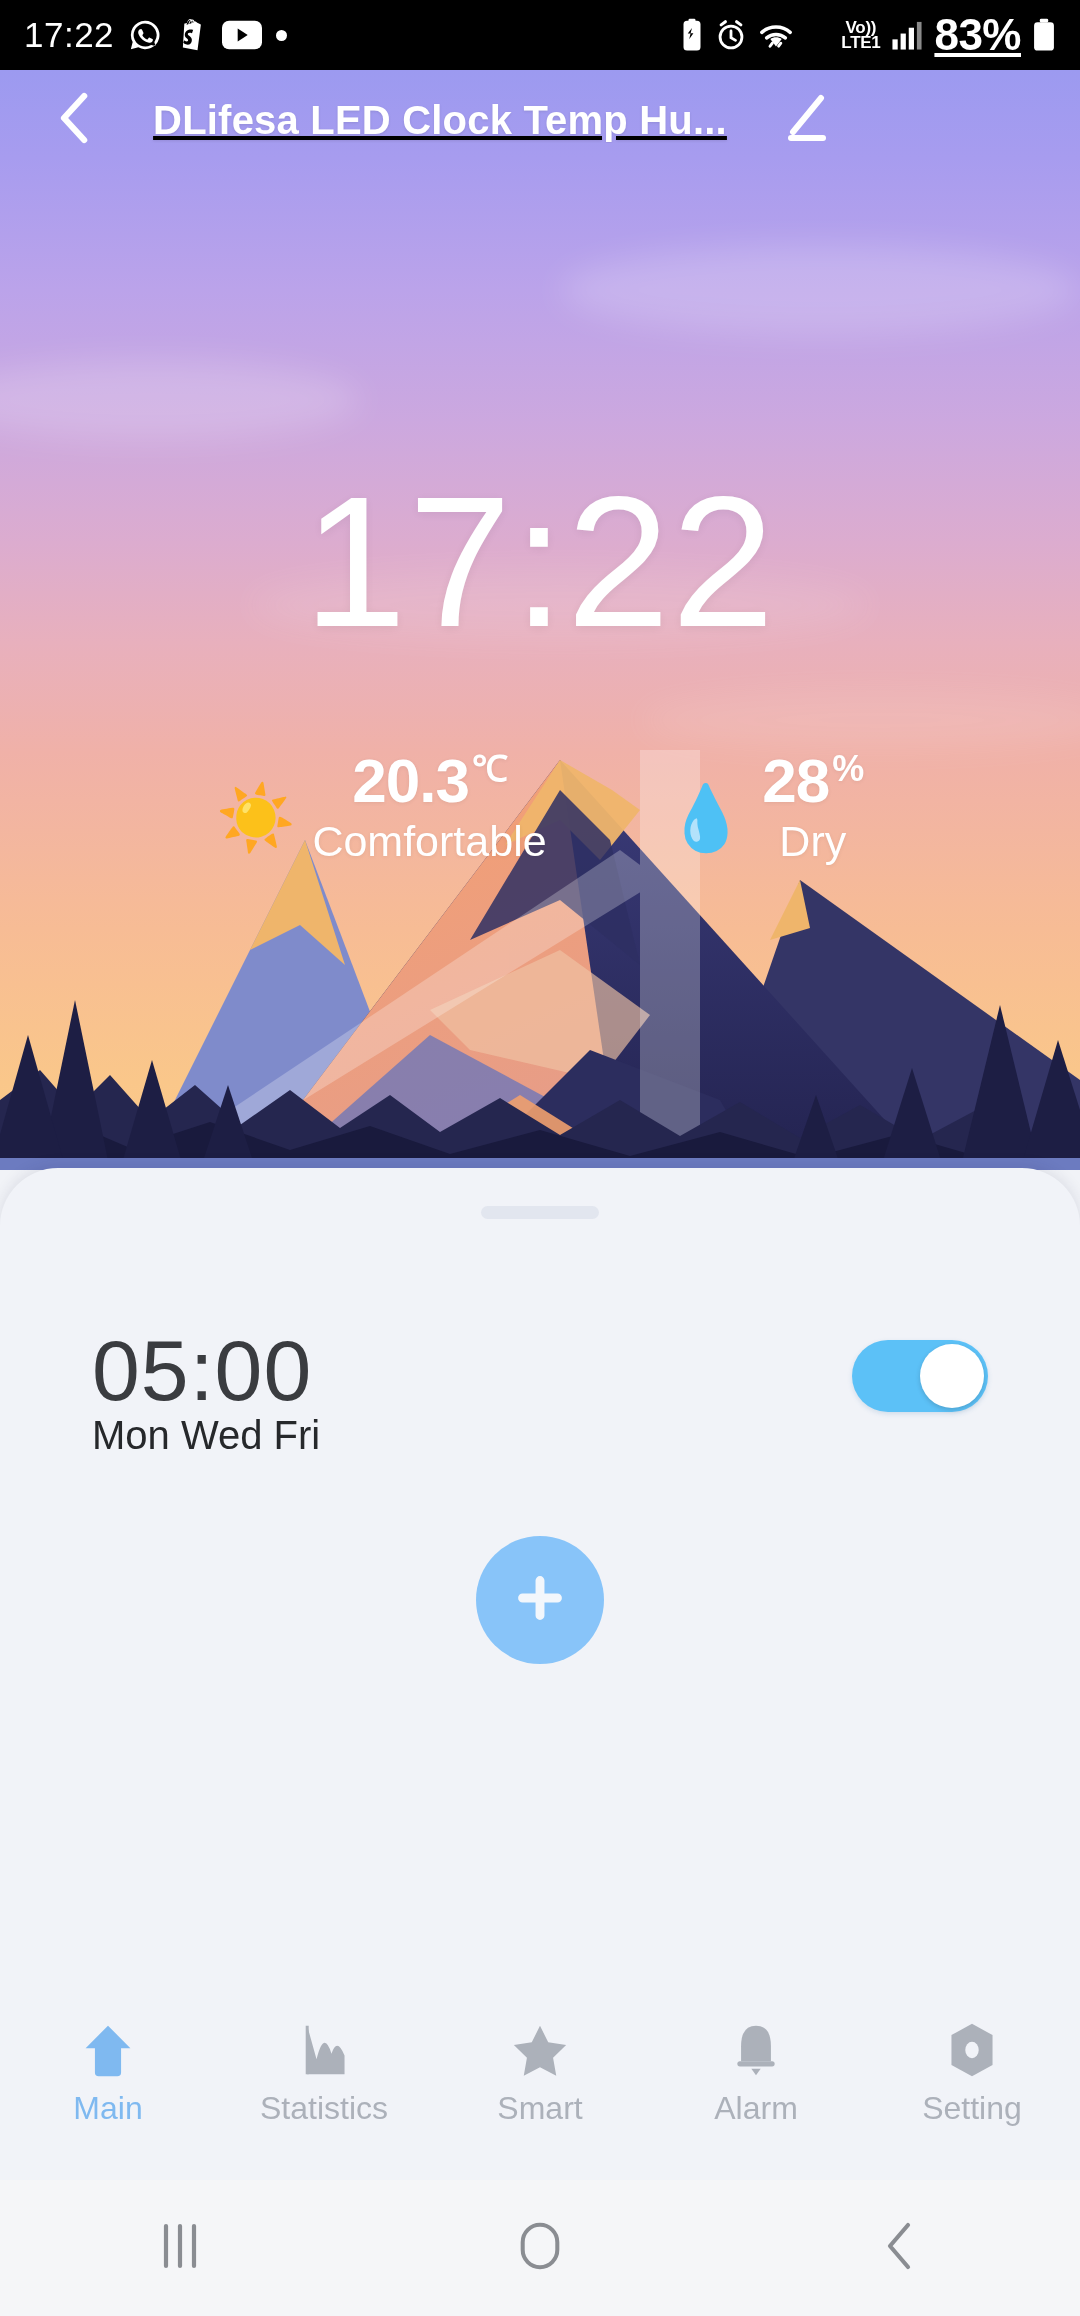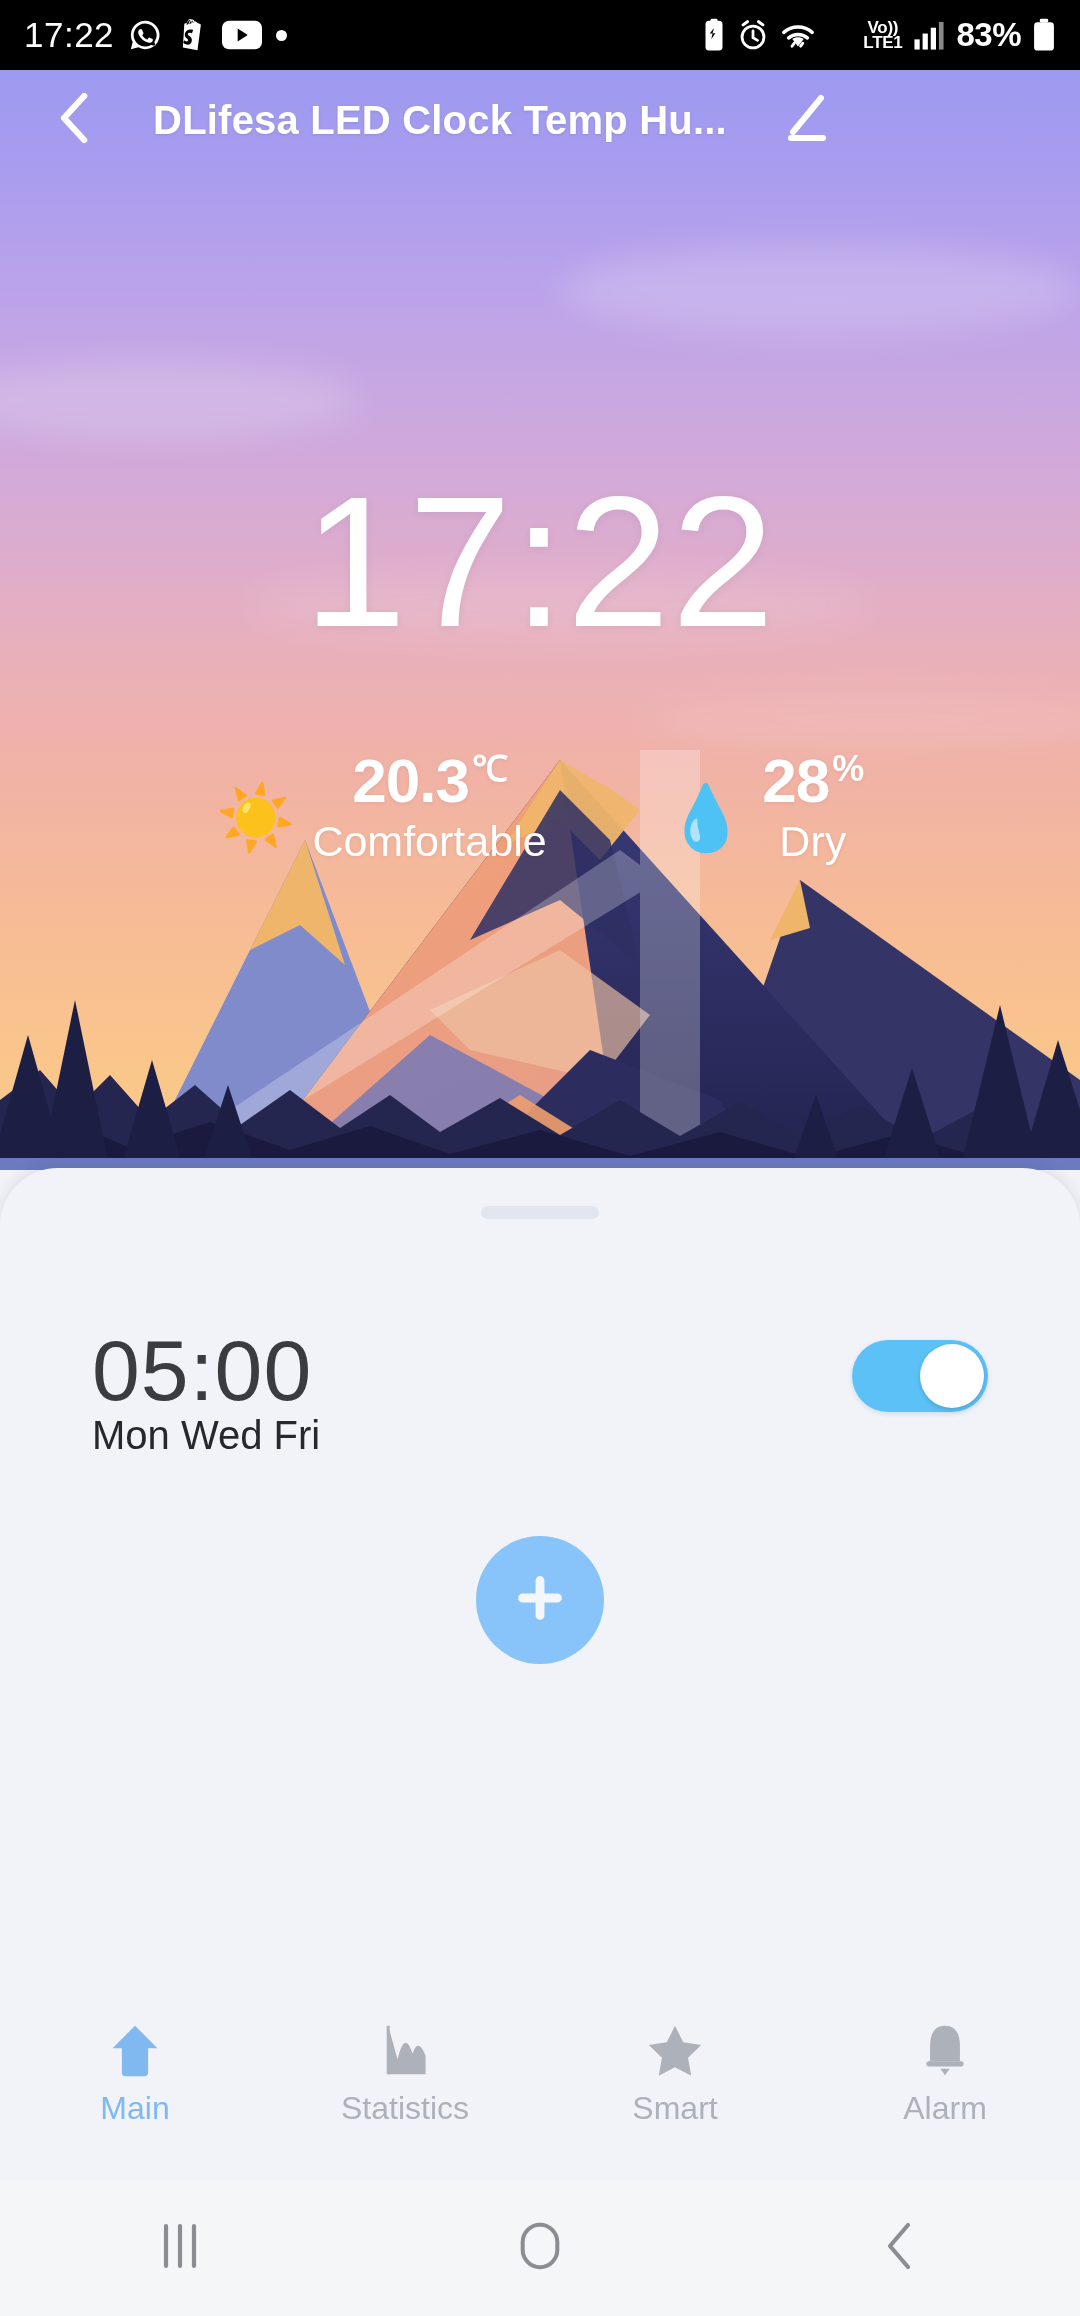--- a/index.html
+++ b/index.html
@@ -15,40 +15,40 @@
     position:absolute; top:0; left:0; width:1080px; height:70px;
     background:#000; color:#fff;
     display:flex; align-items:center; justify-content:space-between;
     padding:0 24px;
   }
   .sb-left { display:flex; align-items:center; gap:14px; }
   .sb-right { display:flex; align-items:center; gap:11px; }
   .sb-clock { font-size:35px; font-weight:400; letter-spacing:.5px; }
   .sb-ico { display:flex; align-items:center; justify-content:center; }
   .sb-dot { width:11px; height:11px; border-radius:50%; background:#fff; }
-  .sb-pct { font-size:33px; font-weight:700; letter-spacing:-0.5px; }
+  .sb-pct { font-size:44px; font-weight:700; letter-spacing:-0.5px;text-decoration:underline; }
   .volte { display:flex; flex-direction:column; align-items:center; line-height:.9;margin-left:35px; }
   .volte span { font-size:17px; font-weight:700; letter-spacing:-.3px; }
 
   
   .hero {
     position:absolute; top:70px; left:0; width:1080px; height:1100px;
     background:linear-gradient(180deg,
       #9C9AF0 0%, #A79CEF 8%, #BBA3EA 20%,
       #CCA8DF 32%, #DCACCF 43%, #E8B0BD 52%,
       #F0B1A8 62%, #F7BC95 78%, #FAC78A 92%, #FBCB8C 100%);
     overflow:hidden;
   }
   
   .cloud { position:absolute; background:rgba(255,255,255,.18); border-radius:50%; filter:blur(16px); }
 
   
   .appbar {
     position:absolute; top:70px; left:0; width:880px; height:100px;
-    display:flex; align-items:center; padding:0 40px;
+    display:flex; align-items:center; padding:0 40px;text-decoration:underline;
   }
   .backbtn { width:70px; height:70px; display:flex; align-items:center; justify-content:center; }
   .apptitle {
     flex:1; text-align:center; color:#fff;
     font-size:40px; font-weight:700; letter-spacing:.2px;
     text-shadow:0 1px 3px rgba(0,0,0,.10);
     white-space:nowrap; overflow:hidden;
   }
   .editbtn { width:70px; height:70px; display:flex; align-items:center; justify-content:center; }
 
@@ -371,20 +371,29 @@
       <div class="tab">
         <div class="tab-ico">
           <svg width="52" height="56" viewBox="0 0 26 30">
               <path d="M13 2 Q21 2 21 13 V21 H5 V13 Q5 2 13 2 Z" fill="#ACB1BA"></path>
               <rect x="3" y="21" width="20" height="2.8" rx="1.4" fill="#ACB1BA"></rect>
               <path d="M10.5 25 L13 28.5 L15.5 25 Z" fill="#ACB1BA"></path>
             </svg>
         </div>
         <div class="tab-lbl">Alarm</div>
       </div>
+      <div class="tab">
+        <div class="tab-ico">
+          <svg width="54" height="56" viewBox="0 0 28 30">
+              <path d="M14 1 L25 7 V23 L14 29 L3 23 V7 Z" fill="#ACB1BA"></path>
+              <ellipse cx="14" cy="15" rx="3.6" ry="4.4" fill="#F1F3F8"></ellipse>
+            </svg>
+        </div>
+        <div class="tab-lbl">Setting</div>
+      </div>
     </div>
 
     <div class="androidnav">
       <div class="nav-btn">
         <span>
           <svg width="44" height="52" viewBox="0 0 22 26">
               <path d="M4 3 V23 M11 3 V23 M18 3 V23" stroke="#8A8D92" stroke-width="2.1" stroke-linecap="round"></path>
             </svg>
         </span>
       </div>

